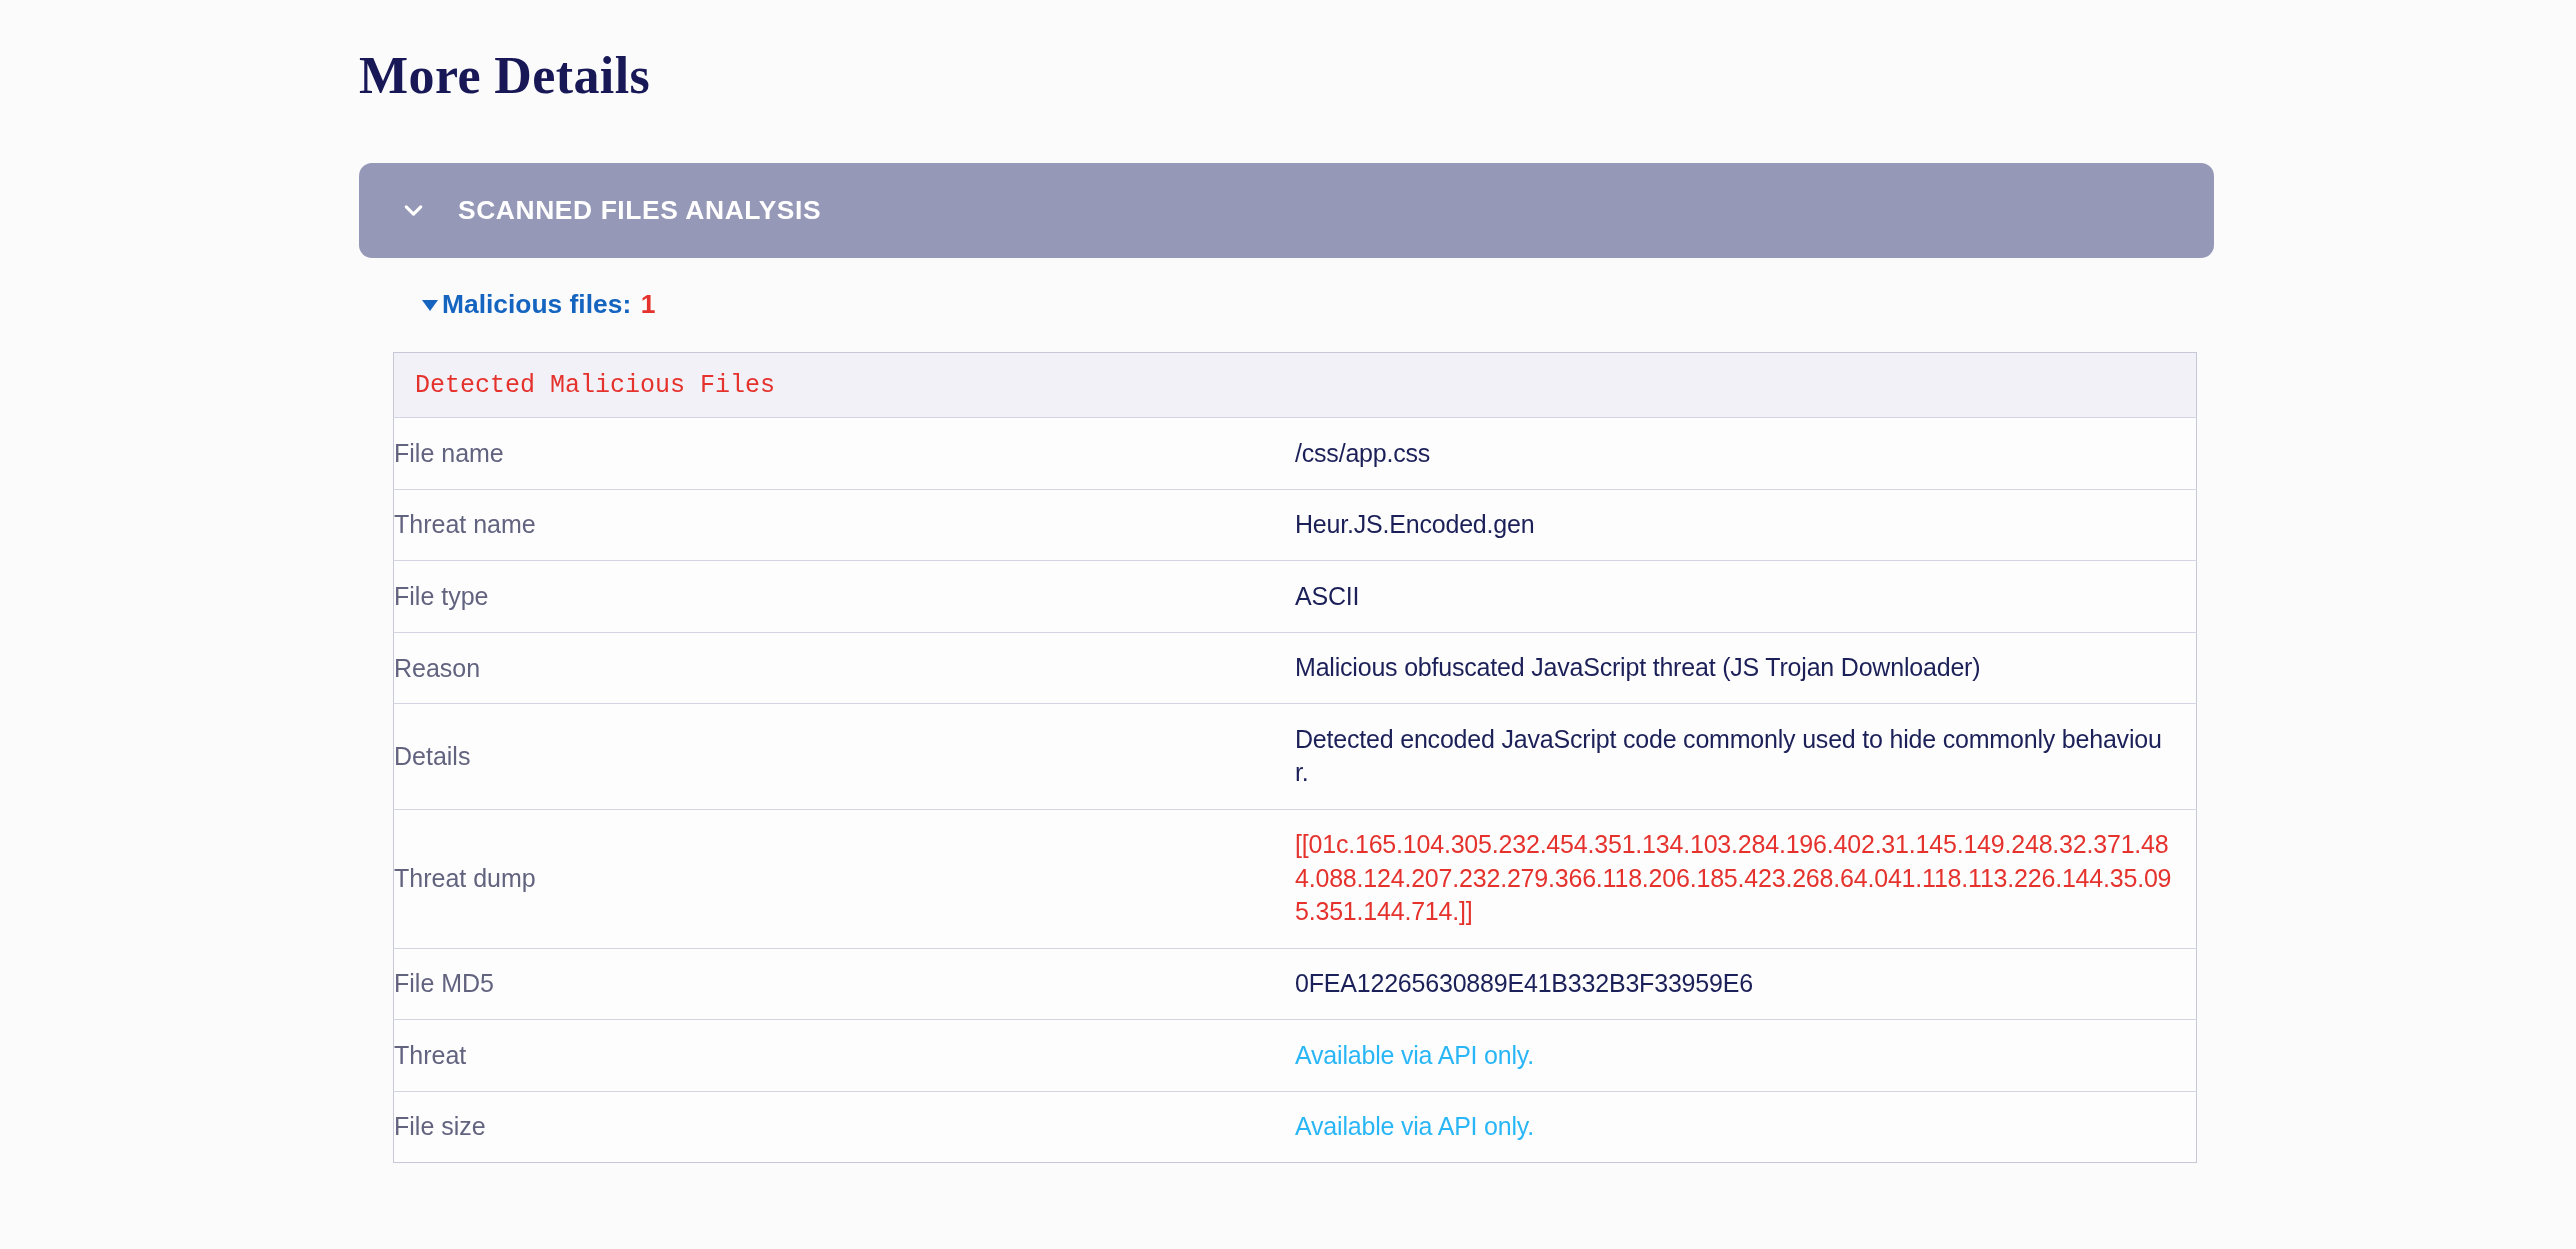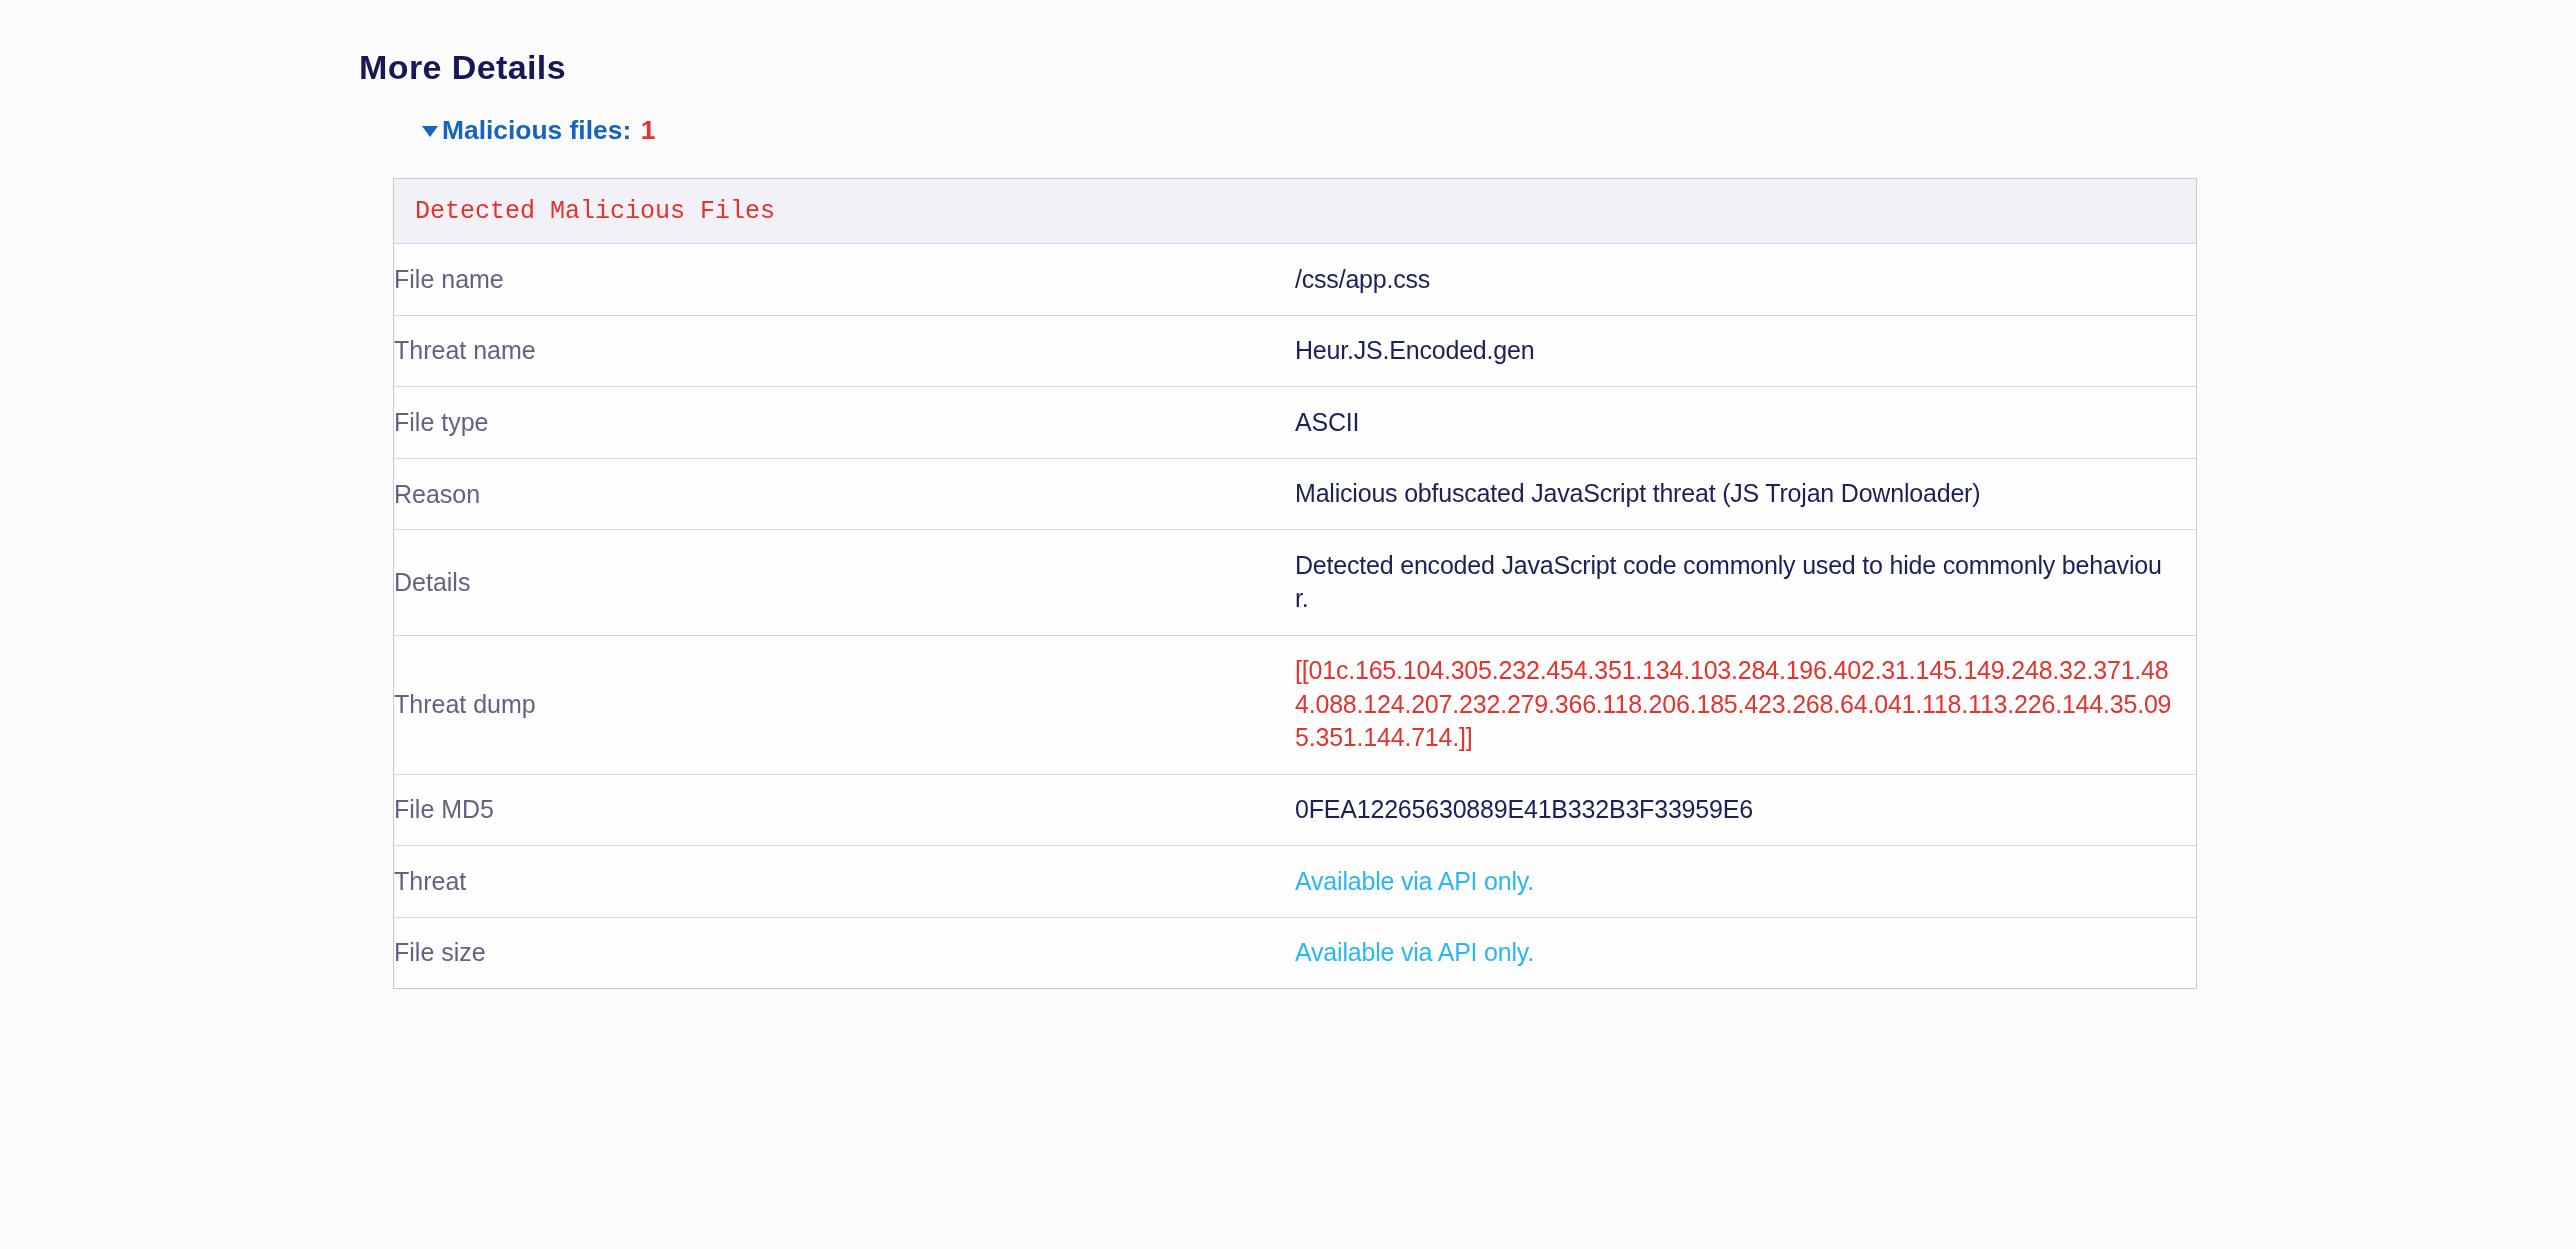--- a/index.html
+++ b/index.html
@@ -24,25 +24,26 @@
     background: var(--page-bg);
     font-family: "Liberation Sans", "DejaVu Sans", sans-serif;
     overflow: hidden;
   }
   .container {
     padding-left: 359px;
     padding-top: 50px;
     width: 2217px;
   }
   h1.page-title {
-    font-size: 34px;
+    font-size: 52px;
     font-weight: 700;
     color: var(--title-navy);
     letter-spacing: 0.4px;
     line-height: 1;
+    font-family: Liberation Serif, serif;
   }
   .panel-header {
     margin-top: 61px;
     width: 1855px;
     height: 95px;
     background: var(--banner-bg);
     border-radius: 13px;
     display: flex;
     align-items: center;
     padding-left: 40px;
@@ -125,20 +126,28 @@
 </style>
 </head>
 <body>
 
 <main class="container">
 
   <h1 class="page-title">More Details</h1>
 
   <section>
 
+    <header class="panel-header">
+      <span class="chev">
+        <svg width="29" height="29" viewBox="0 0 24 24" fill="none">
+          <polyline points="6,9 12,15 18,9" stroke="#ffffff" stroke-width="2.6" stroke-linecap="round" stroke-linejoin="round"></polyline>
+        </svg>
+      </span>
+      <span class="panel-header-label">SCANNED FILES ANALYSIS</span>
+    </header>
 
     <div class="panel-body">
 
       <div class="summary-row">
         <span class="caret">
           <svg width="24" height="24" viewBox="0 0 24 24">
             <polygon points="4,7 20,7 12,18" fill="#1565c0"></polygon>
           </svg>
         </span>
         <span class="summary-label">Malicious files:</span>

